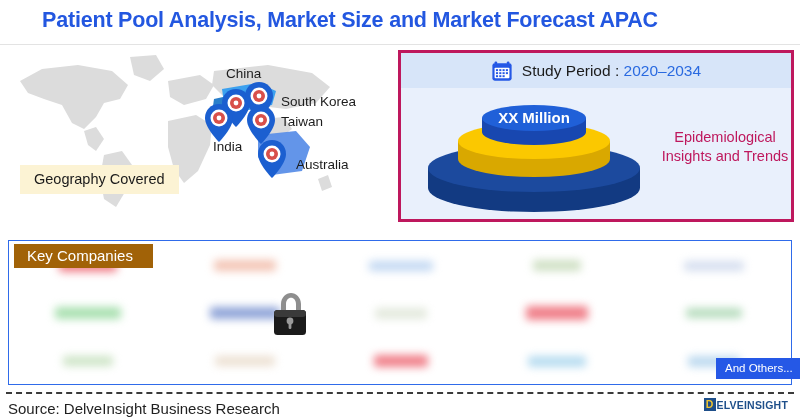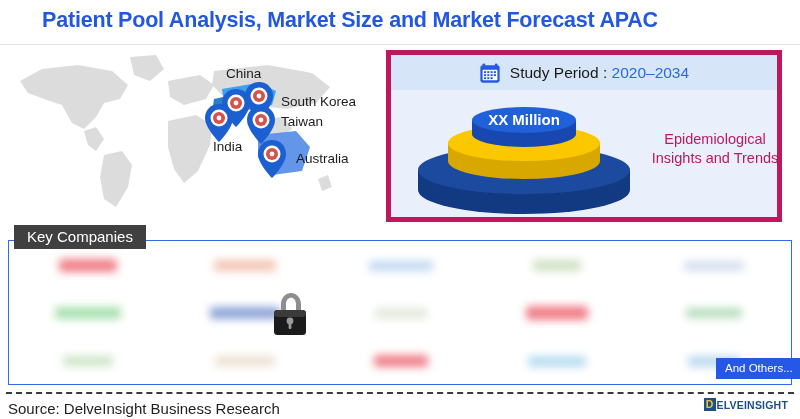--- a/index.html
+++ b/index.html
@@ -33,22 +33,22 @@
     background: #fcf3d4;
     padding: 6px 14px 7px 14px;
     font-size: 14.5px; color: #1a1a1a;
     white-space: nowrap;
   }
 
   .pin-label { position: absolute; font-size: 13.5px; color: #1c1c1c; white-space: nowrap; }
 
   
   .right-panel {
-    position: absolute; left: 386px; top: 50px; width: 396px; height: 172px;
-    background: #e9f0fc; border: 5px solid #be185d;
+    position: absolute; left: 398px; top: 50px; width: 396px; height: 172px;
+    background: #e9f0fc; border: 3px solid #be185d;
   }
   .rp-header {
     height: 35px; background: #d7e5f9;
     display: flex; align-items: center; justify-content: center; gap: 9px;
   }
   .cal-icon { width: 22px; height: 22px; position: relative; flex: 0 0 auto; }
   .sp-text { font-size: 15.5px; color: #1a1a1a; white-space: nowrap; }
   .sp-text .years { color: #2a6ae0; }
 
   .rp-body { position: relative; height: 136px; }
@@ -57,23 +57,23 @@
     position: absolute; left: 255px; top: 40px; width: 138px;
     text-align: center; font-size: 14.5px; line-height: 1.28; color: #be185d;
   }
 
   
   .kc-box {
     position: absolute; left: 8px; top: 240px; width: 784px; height: 145px;
     border: 1px solid #2f6bea; background: #ffffff;
   }
   .kc-tag {
-    position: absolute; left: 14px; top: 225px;
-    background: #404040; color: #ffffff;
-    font-size: 15px; padding: 3px 13px 4px 13px;
+    position: absolute; left: 14px; top: 244px;
+    background: #a16207; color: #ffffff;
+    font-size: 15px; padding: 3px 20px 4px 13px;
     white-space: nowrap;
   }
   .logo-grid {
     position: absolute; left: 1px; top: 1px; width: 782px; height: 143px;
     display: grid; grid-template-columns: repeat(5, 1fr); grid-template-rows: repeat(3, 1fr);
     filter: blur(4.2px);
   }
   .logo-cell { display: flex; align-items: center; justify-content: center; }
   .logo-bar { border-radius: 3px; }
 
@@ -132,20 +132,21 @@
         <path d="M262 72 L284 70 L292 82 L278 92 L264 86 Z"></path>
 
         <path d="M318 132 L328 128 L332 140 L322 144 Z"></path>
       </g>
 
       <path d="M222 42 L258 36 L276 44 L272 58 L244 64 L224 56 Z" fill="#2e9bf0" opacity="0.92"></path>
       <path d="M214 52 L232 48 L238 66 L224 76 L212 66 Z" fill="#1f78c8" opacity="0.95"></path>
       <path d="M258 88 L296 84 L310 100 L302 124 L272 128 L258 110 Z" fill="#5b8fe8" opacity="0.95"></path>
     </svg>
 
+    <div class="geo-badge">Geography Covered</div>
 
     <svg style="position:absolute;left:0;top:0;" width="380" height="175">
       <g>
         <path d="M236 42 C228 42 222 48 222 56 C222 66 236 80 236 80 C236 80 250 66 250 56 C250 48 244 42 236 42 Z" fill="#1b5fd0"></path>
         <circle cx="236" cy="56" r="8.5" fill="#ffffff"></circle>
         <circle cx="236" cy="56" r="6" fill="#d8504a"></circle>
         <circle cx="236" cy="56" r="2.4" fill="#ffffff"></circle>
       </g>
       <g>
         <path d="M259 35 C251 35 245 41 245 49 C245 59 259 73 259 73 C259 73 273 59 273 49 C273 41 267 35 259 35 Z" fill="#1b5fd0"></path>
@@ -170,21 +171,21 @@
         <circle cx="272" cy="107" r="8.5" fill="#ffffff"></circle>
         <circle cx="272" cy="107" r="6" fill="#d8504a"></circle>
         <circle cx="272" cy="107" r="2.4" fill="#ffffff"></circle>
       </g>
     </svg>
 
     <div class="pin-label" style="left:226px;top:19px;text-align:right;">China</div>
     <div class="pin-label" style="left:281px;top:47px;">South Korea</div>
     <div class="pin-label" style="left:281px;top:67px;">Taiwan</div>
     <div class="pin-label" style="left:213px;top:92px;">India</div>
-    <div class="pin-label" style="left:296px;top:104px;">Australia</div>
+    <div class="pin-label" style="left:296px;top:110px;">Australia</div>
   </div>
 
   <div class="right-panel">
     <div class="rp-header">
       <svg class="cal-icon" viewBox="0 0 24 24">
         <rect x="4" y="1.5" width="2.6" height="4" rx="1" fill="#2558e6"></rect>
         <rect x="17.4" y="1.5" width="2.6" height="4" rx="1" fill="#2558e6"></rect>
         <rect x="1.5" y="3.5" width="21" height="19" rx="2.6" fill="#2558e6"></rect>
         <rect x="3.9" y="8.4" width="16.2" height="11.4" rx="1" fill="#ffffff"></rect>
         <g fill="#2558e6">

